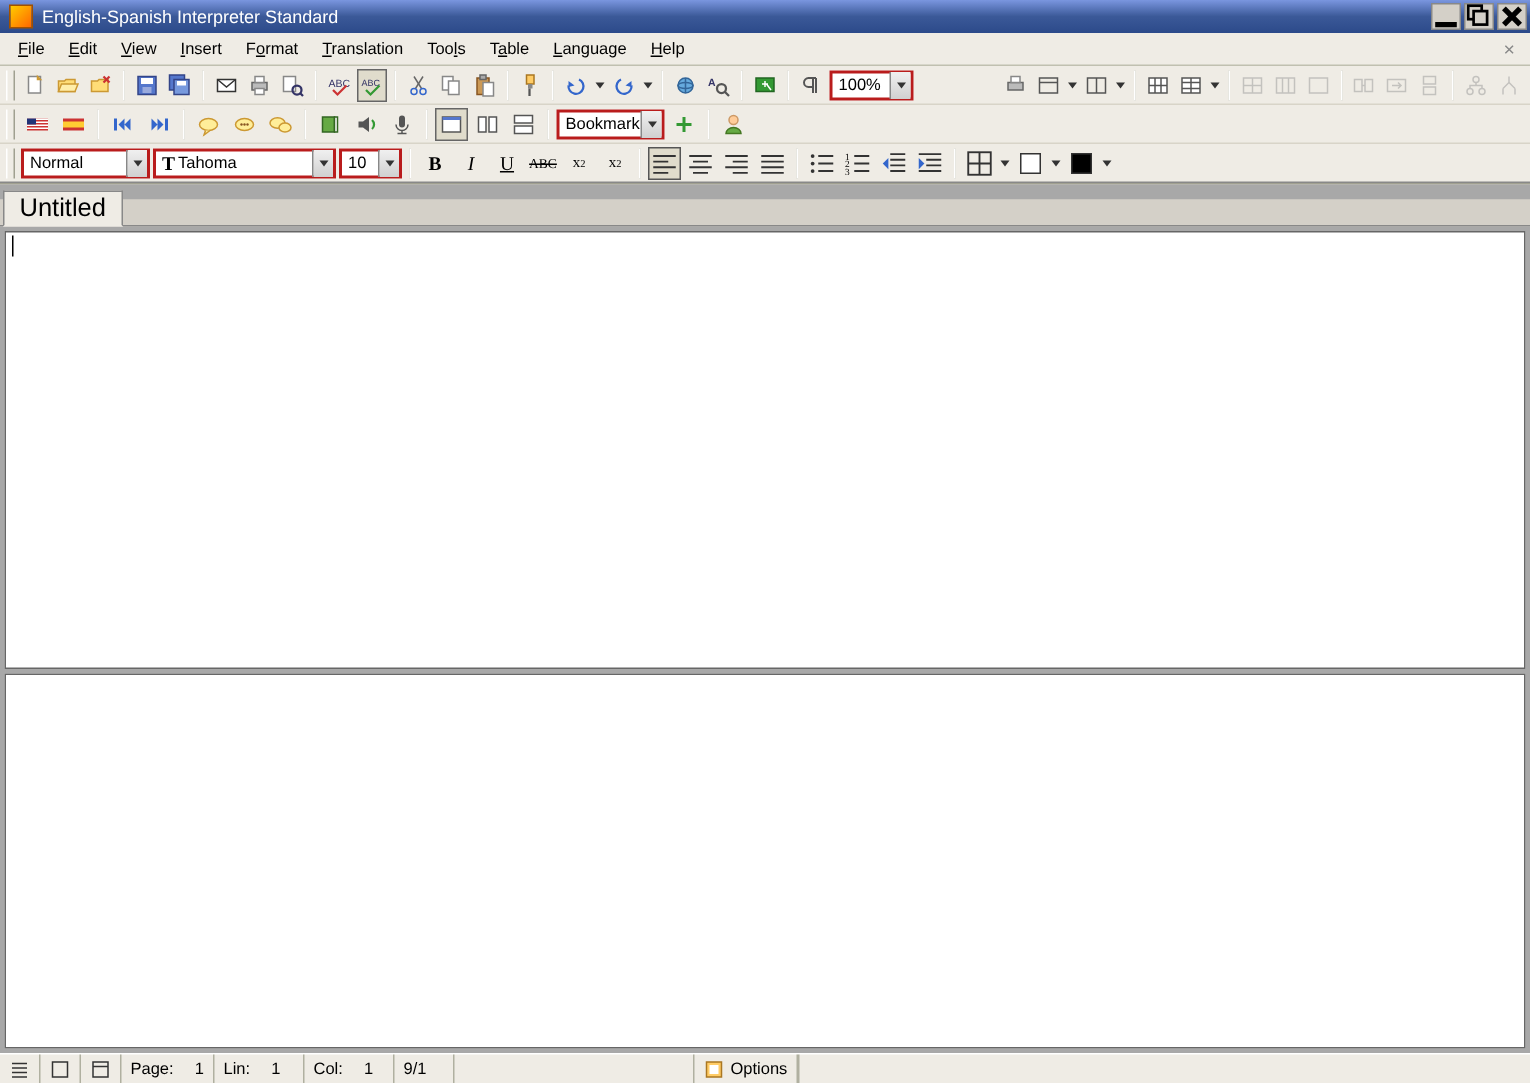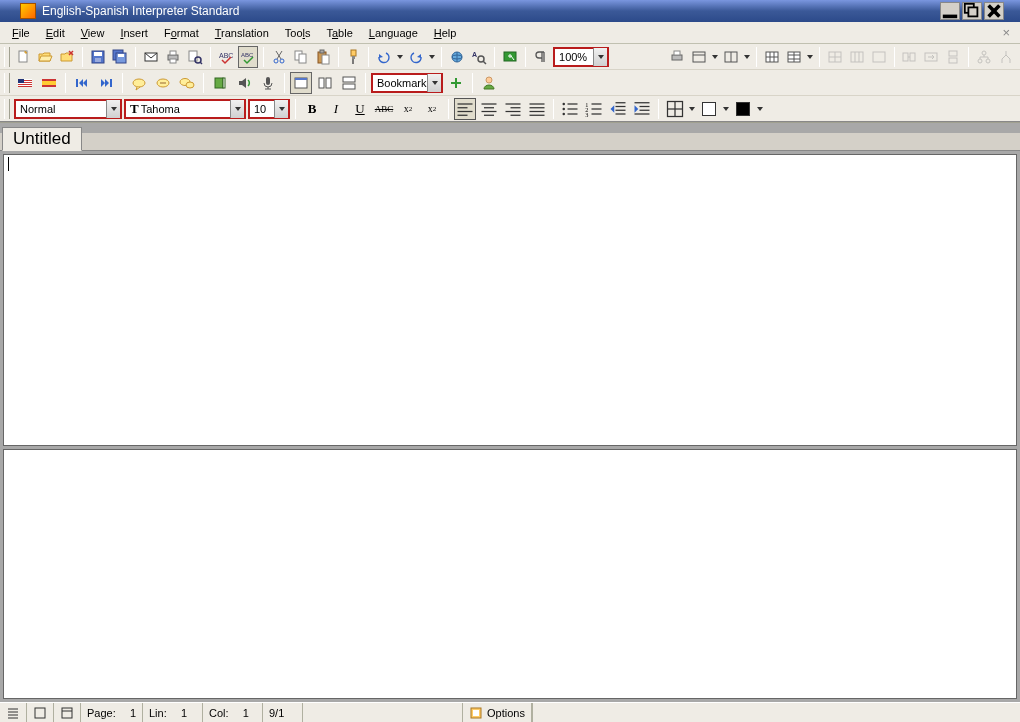--- a/index.html
+++ b/index.html
@@ -12,21 +12,21 @@
   overflow: hidden;
   display: flex;
   flex-direction: column;
 }
 .titlebar {
   height: 22px;
   background: linear-gradient(to bottom, #7a96df 0%, #3b5998 50%, #2c4a8a 100%);
   display: flex;
   align-items: center;
   color: white;
-  padding: 0 16px;
+  padding: 0 2px;
 }
 .titlebar .app-icon {
   width: 16px; height: 16px; margin: 0 4px;
   background: linear-gradient(135deg,#ffcc00,#ff6600);
   border: 1px solid #a05000;
 }
 .titlebar-text { flex: 1; font-size: 12px; padding-left: 2px; }
 .win-btns { display: flex; gap: 2px; }
 .win-btn {
   width: 20px; height: 18px;
@@ -556,21 +556,21 @@
   <div class="tbtn">
         <svg viewBox="0 0 16 16">
           <circle cx="8" cy="5" r="3" fill="#ffcc99" stroke="#cc9966"></circle>
           <path d="M3 14 A5 4 0 0 1 13 14 Z" fill="#66aa44" stroke="#447722"></path>
         </svg>
       </div>
 </div>
 
 <div class="toolbar-row" style="border-bottom:1px solid #888;">
   <div class="tgrip"></div>
-  <div class="combo" style="width:108px;text-align:center;">
+  <div class="combo" style="width:86px;text-align:center;">
     <span>Normal</span>
     <div style="flex:1"></div>
         <div class="cbtn"></div>
   </div>
   <div class="combo" style="width:122px;">
     <span class="font-icon">T</span>
     <span>Tahoma</span>
     <div style="flex:1"></div>
         <div class="cbtn"></div>
   </div>

